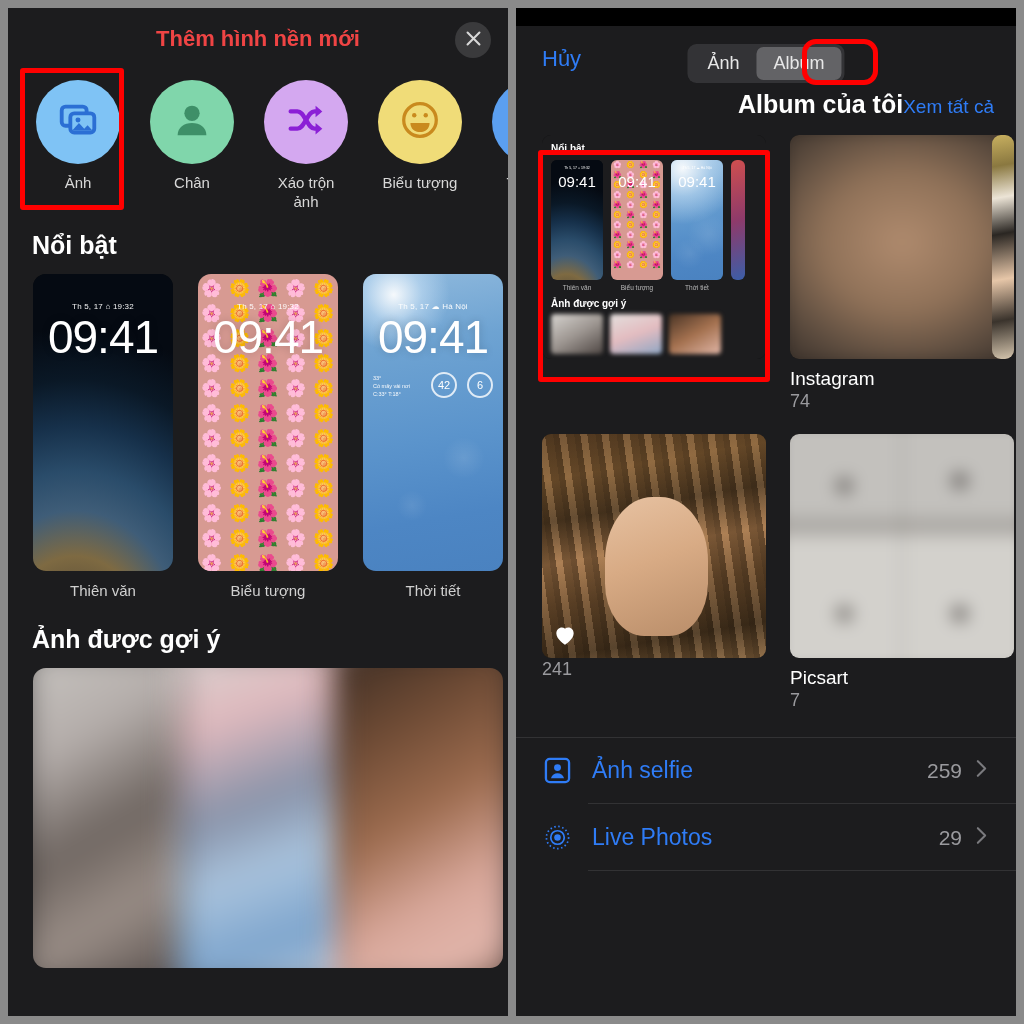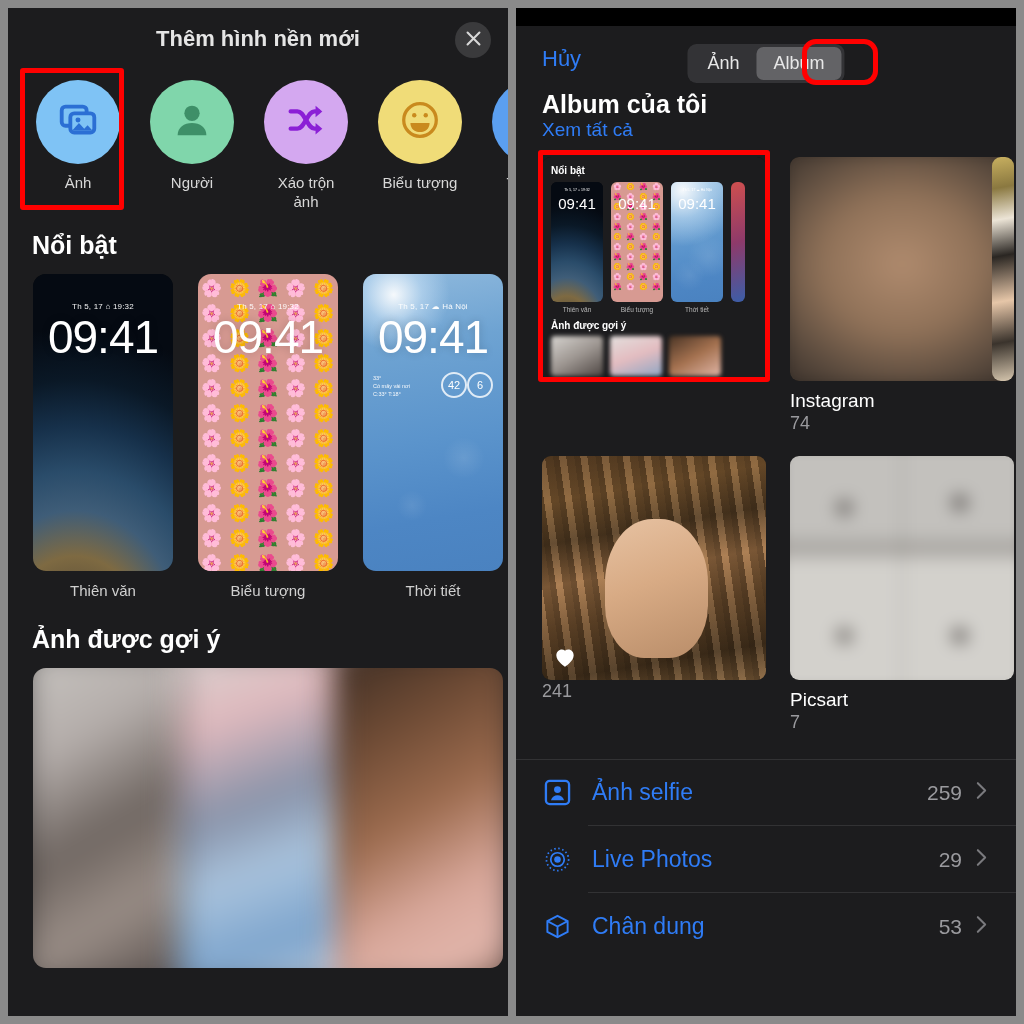--- a/index.html
+++ b/index.html
@@ -16,21 +16,21 @@
   .panel-left  { width: 508px; height: 1024px; border-left: 8px solid #8a8a8a; border-top: 8px solid #8a8a8a; border-bottom: 8px solid #8a8a8a; }
   .divider { width: 8px; height: 1024px; background: #8a8a8a; }
   .panel-right { width: 508px; height: 1024px; border-right: 8px solid #8a8a8a; border-top: 8px solid #8a8a8a; border-bottom: 8px solid #8a8a8a; }
 
   .sheet { position: absolute; inset: 0; background: #1c1c1e; }
 
   
   .l-header { position: relative; height: 62px; }
   .l-title {
     position: absolute; left: 0; right: 0; top: 18px;
-    text-align: center; color: #e5e5e5; font-size: 22px; font-weight: bold;
+    text-align: center; color: #ef4444; font-size: 22px; font-weight: bold;
   }
   .close-btn {
     position: absolute; right: 17px; top: 14px;
     width: 36px; height: 36px; border-radius: 50%;
     background: #3a3a3c; display: flex; align-items: center; justify-content: center;
   }
   .close-btn svg { width: 17px; height: 17px; }
 
   
   .cat-row { display: flex; padding: 10px 0 0 28px; gap: 30px; }
@@ -77,21 +77,21 @@
   .bg-weather::after { content:""; position:absolute; inset:0;
       background: radial-gradient(circle 30px at 72% 62%, rgba(255,255,255,0.1), transparent 70%),
                   radial-gradient(circle 22px at 35% 78%, rgba(255,255,255,0.08), transparent 70%); }
 
   .lc-meta { position: absolute; left:0; right:0; top: 28px; text-align:center;
       color: #fff; font-size: 8px; letter-spacing: .2px; opacity: .95; z-index:3; }
   .lc-time { position: absolute; left:0; right:0; top: 36px; text-align:center;
       color:#fff; font-size: 46px; font-weight: 300; letter-spacing: -1px; z-index:3;
       text-shadow: 0 0 8px rgba(0,0,0,.18); }
   .lc-wx { position:absolute; left:10px; top:100px; color:#fff; font-size:5.5px; line-height:8px; z-index:3; opacity:.95;}
-  .lc-rings { position:absolute; right:10px; top:98px; display:flex; z-index:3;}
+  .lc-rings { position:absolute; right:10px; top:98px; display:flex; gap:10px; z-index:3;}
   .ring { width:26px; height:26px; border-radius:50%; border:2px solid rgba(255,255,255,.8);
       display:flex; align-items:center; justify-content:center; color:#fff; font-size:11px; }
 
   
   .l-sugg-title { padding: 26px 0 0 24px; }
   .sugg-strip { margin: 14px 0 0 25px; width: 470px; height: 300px; border-radius: 13px; overflow:hidden; display:flex; }
   .blurimg { flex:1; height:100%; filter: blur(14px); transform: scale(1.15); }
   .b1 { background: linear-gradient(150deg,#c9c6c2 0%,#b4adaa 28%,#6e6560 52%,#9a8e87 72%,#4a4240 100%); }
   .b2 { background: linear-gradient(160deg,#d8d4d2 0%,#e0b9bd 22%,#8892a8 45%,#a9c3dd 62%,#7ba3cc 82%,#cfd8e2 100%); }
   .b3 { background: linear-gradient(150deg,#3a2b22 0%,#6d4a34 25%,#9c6b4e 48%,#d8a79a 70%,#e3b7ad 88%,#5a3f31 100%); }
@@ -101,21 +101,21 @@
   .r-sheet { position:absolute; top:18px; left:0; right:0; bottom:0; background:#1c1c1e; overflow:hidden;}
   .r-topbar { position: relative; height: 64px; }
   .r-cancel { position:absolute; left:26px; top:20px; color:#2f7cf6; font-size:22px; }
   .seg {
     position:absolute; left:50%; transform: translateX(-50%); top: 18px;
     background:#333336; border-radius: 9px; padding: 3px; display:flex; gap:0;
   }
   .seg-item { padding: 6px 17px; border-radius: 7px; font-size: 18px; color:#e8e8e8; }
   .seg-item.active { background:#636366; }
 
-  .r-secrow { display:flex; align-items:baseline; justify-content:flex-start; padding: 0 22px 0 26px; flex-direction: column; }
+  .r-secrow { display:flex; align-items:baseline; justify-content:flex-end; padding: 0 22px 0 26px; }
   .r-seetall { color:#2f7cf6; font-size:19px; }
 
   .alb-grid { display:flex; gap:24px; padding: 16px 0 0 26px; }
   .alb { width: 224px; flex:0 0 224px; }
   .alb-thumb { width: 224px; height: 224px; border-radius: 9px; overflow:hidden; position:relative; background:#111; }
   .alb-name { color:#fff; font-size:19px; margin-top: 9px; }
   .alb-count { color:#9a9a9e; font-size:18px; margin-top: 1px; }
 
   
   .mini { position:absolute; inset:0; background:#1c1c1e; padding:8px 0 0 9px; }
@@ -200,21 +200,21 @@
 
         <div class="cat">
           <div class="cat-circle" style="background:#80d6ab">
             <span>
               <svg viewBox="0 0 48 48">
                 <circle cx="24" cy="17" r="8" fill="#3e8f68"></circle>
                 <path d="M9 40c0-8.5 6.7-13 15-13s15 4.5 15 13z" fill="#3e8f68"></path>
               </svg>
             </span>
           </div>
-          <div class="cat-label">Người</div>
+          <div class="cat-label">Chân</div>
         </div>
 
         <div class="cat">
           <div class="cat-circle" style="background:#d4a8f0">
             <span>
               <svg viewBox="0 0 48 48">
                 <path d="M8 15h7c4 0 6 4 9 9s5 9 9 9h4" fill="none" stroke="#8b1fd6" stroke-width="4.5" stroke-linecap="round"></path>
                 <path d="M8 33h7c4 0 6-4 9-9s5-9 9-9h4" fill="none" stroke="#8b1fd6" stroke-width="4.5" stroke-linecap="round"></path>
                 <path d="M34 9l7 6-7 6z" fill="#8b1fd6"></path>
                 <path d="M34 27l7 6-7 6z" fill="#8b1fd6"></path>
@@ -536,32 +536,17 @@
           <div class="mrow-lb">Live Photos</div>
           <div class="mrow-ct">29</div>
           <div class="mrow-ch">
             <svg viewBox="0 0 12 20" width="11" height="19">
                 <path d="M2 2 L10 10 L2 18" fill="none" stroke="#7a7a7e" stroke-width="2.2" stroke-linecap="round" stroke-linejoin="round"></path>
               </svg>
           </div>
           <div class="mrow-sep"></div>
         </div>
 
-        <div class="mrow">
-          <div class="mrow-ic">
-            <svg viewBox="0 0 28 28">
-              <path d="M14 3 L24.5 8.5 V19.5 L14 25 L3.5 19.5 V8.5 Z" fill="none" stroke="#2f7cf6" stroke-width="2"></path>
-              <path d="M3.5 8.5 L14 14 L24.5 8.5 M14 14 V25" fill="none" stroke="#2f7cf6" stroke-width="2"></path>
-            </svg>
-          </div>
-          <div class="mrow-lb">Chân dung</div>
-          <div class="mrow-ct">53</div>
-          <div class="mrow-ch">
-            <svg viewBox="0 0 12 20" width="11" height="19">
-                <path d="M2 2 L10 10 L2 18" fill="none" stroke="#7a7a7e" stroke-width="2.2" stroke-linecap="round" stroke-linejoin="round"></path>
-              </svg>
-          </div>
-        </div>
       </div>
 
     </div>
   </div>
 </div>
 
 </body></html>

